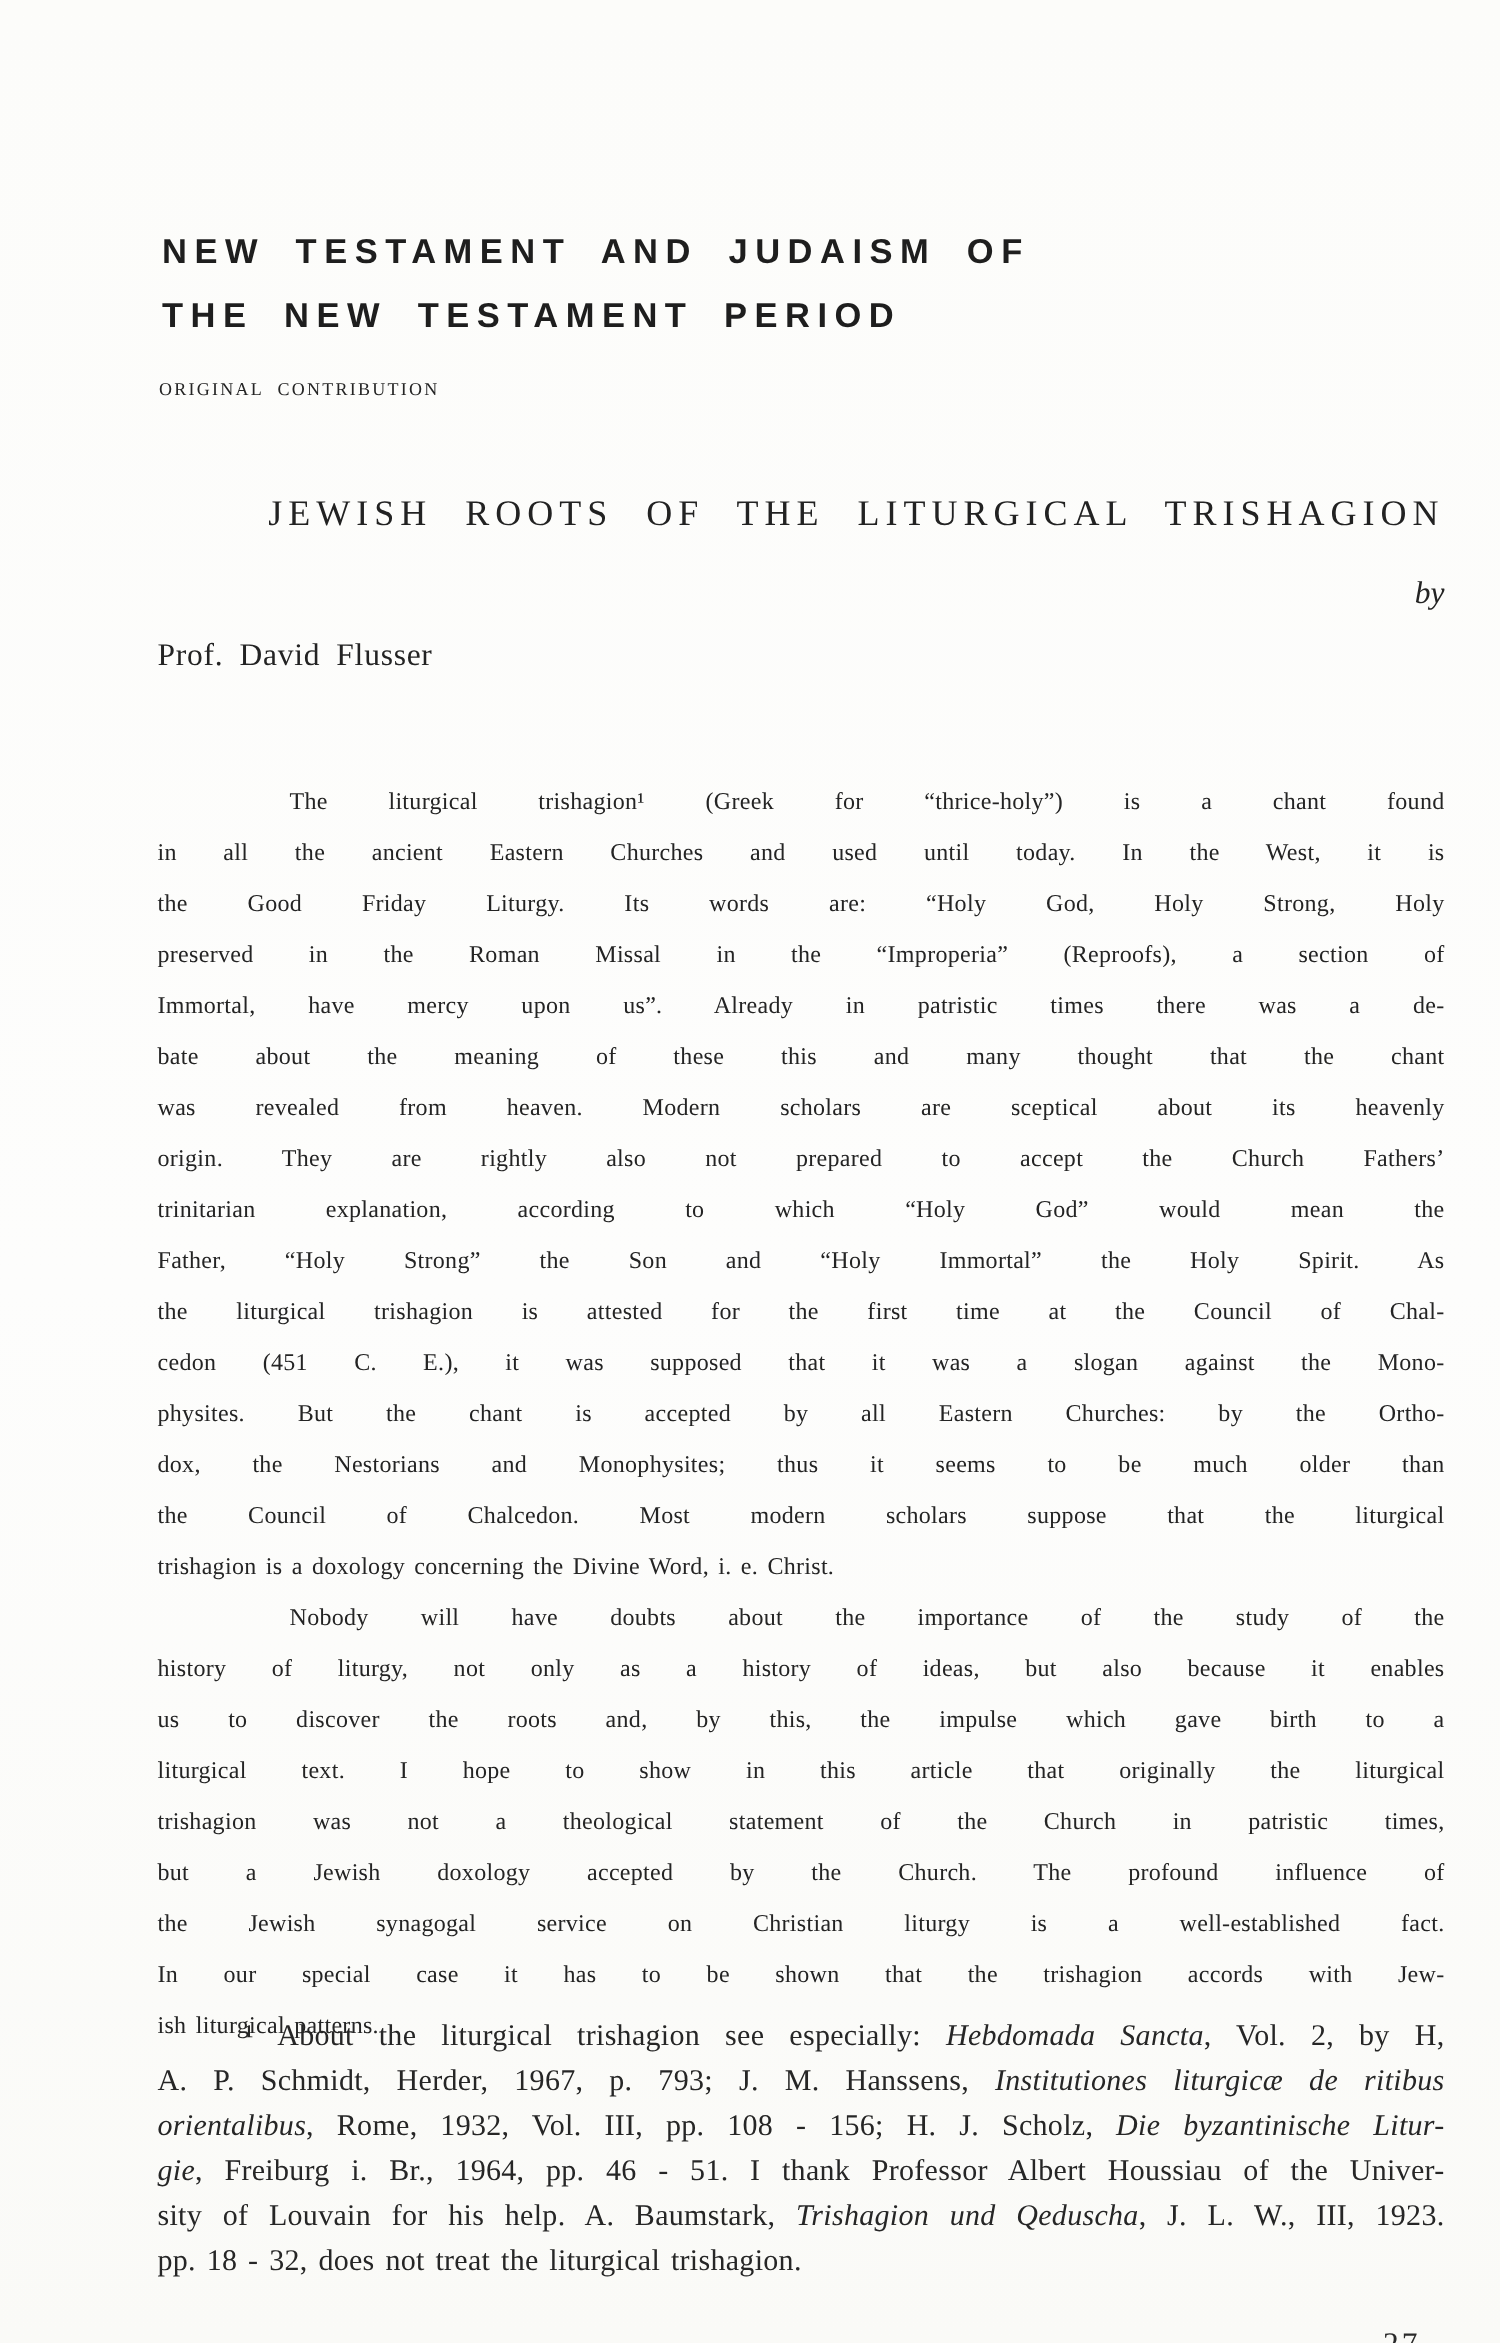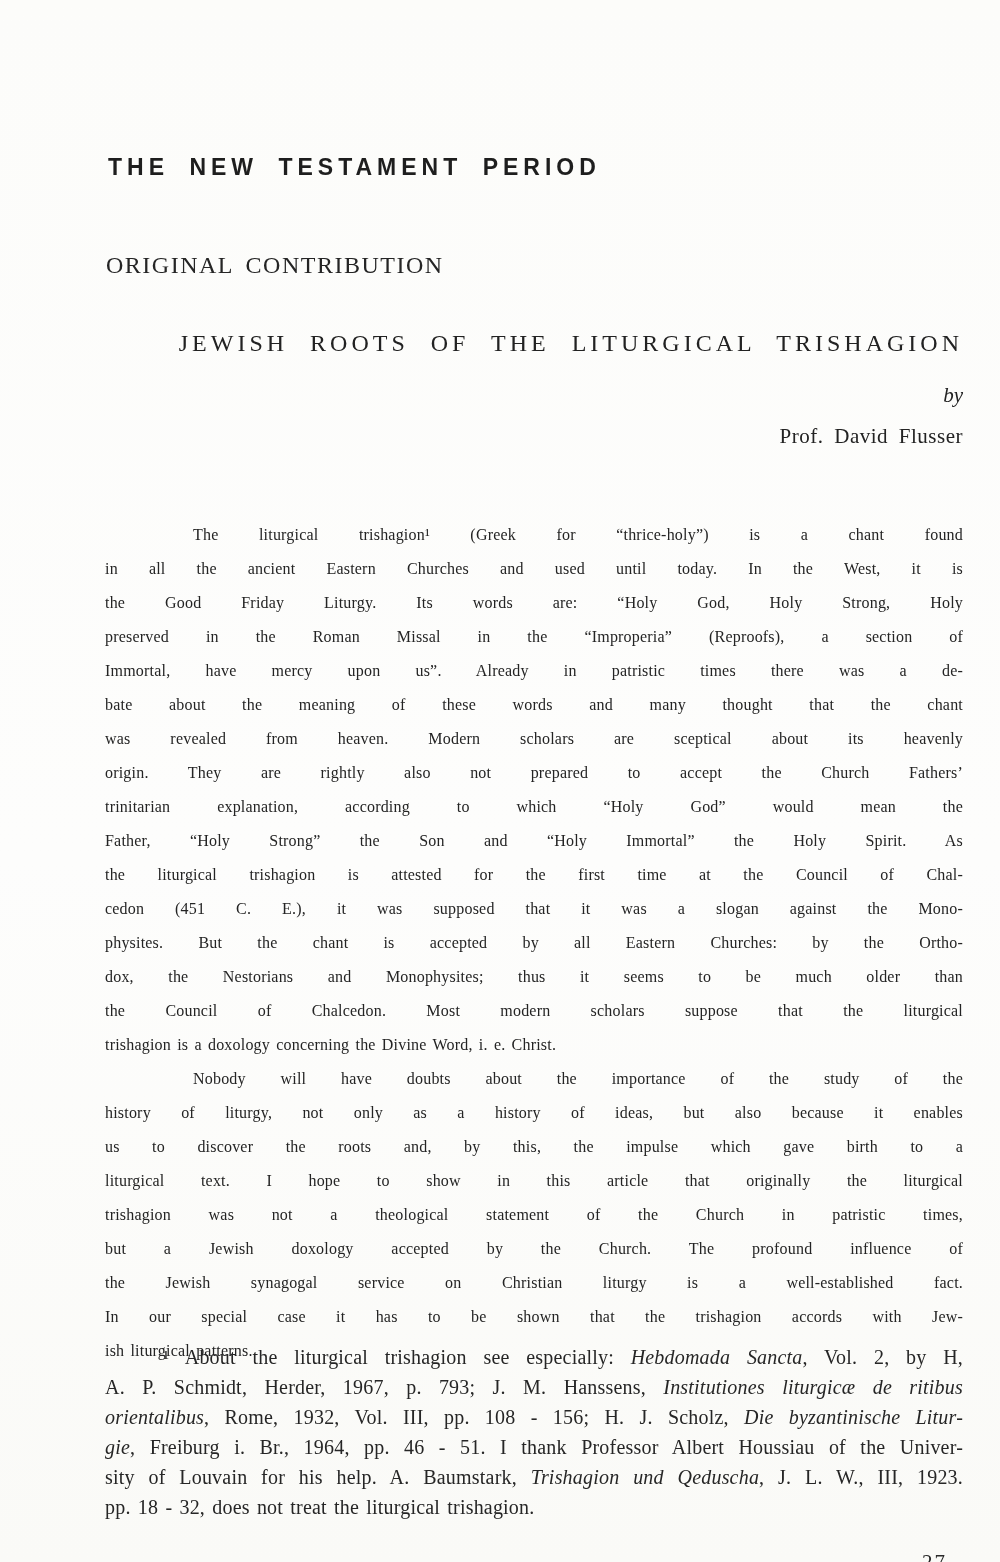--- a/index.html
+++ b/index.html
@@ -26,21 +26,21 @@
     font-size: 23px;
     line-height: 43px;
     letter-spacing: 5px;
     word-spacing: 9px;
     color: #1e1e1e;
   }
   .section-label {
     position: absolute;
     left: 106px;
     top: 252px;
-    font-size: 24px;
+    font-size: 12px;
     letter-spacing: 1.5px;
     word-spacing: 5px;
     color: #252525;
   }
   .article-title {
     position: absolute;
     left: 105px;
     top: 330px;
     width: 858px;
     text-align: right;
@@ -56,21 +56,21 @@
     width: 858px;
     text-align: right;
     font-style: italic;
     font-size: 21px;
   }
   .author {
     position: absolute;
     left: 105px;
     top: 424px;
     width: 858px;
-    text-align: right;
+    text-align: left;
     font-size: 21px;
     letter-spacing: 0.5px;
     word-spacing: 5px;
   }
   .bodytext {
     position: absolute;
     left: 105px;
     top: 486px;
     width: 858px;
     font-size: 16px;
@@ -113,39 +113,40 @@
     letter-spacing: 2px;
     color: #2a2a2a;
   }
 </style>
 </head>
 <body>
 
 <div class="page">
 
   <div class="journal-header">
+    <div>NEW TESTAMENT AND JUDAISM OF</div>
     <div>THE NEW TESTAMENT PERIOD</div>
   </div>
 
   <div class="section-label">ORIGINAL CONTRIBUTION</div>
 
   <div class="article-title">JEWISH ROOTS OF THE LITURGICAL TRISHAGION</div>
 
   <div class="byline">by</div>
 
   <div class="author">Prof. David Flusser</div>
 
   <div class="bodytext">
       <div>
         <div class="bline indent">The liturgical trishagion¹ (Greek for “thrice-holy”) is a chant found</div>
         <div class="bline">in all the ancient Eastern Churches and used until today. In the West, it is</div>
         <div class="bline">the Good Friday Liturgy. Its words are: “Holy God, Holy Strong, Holy</div>
         <div class="bline">preserved in the Roman Missal in the “Improperia” (Reproofs), a section of</div>
         <div class="bline">Immortal, have mercy upon us”. Already in patristic times there was a de-</div>
-        <div class="bline">bate about the meaning of these words and many thought that the chant</div>
+        <div class="bline">bate about the meaning of these this and many thought that the chant</div>
         <div class="bline">was revealed from heaven. Modern scholars are sceptical about its heavenly</div>
         <div class="bline">origin. They are rightly also not prepared to accept the Church Fathers’</div>
         <div class="bline">trinitarian explanation, according to which “Holy God” would mean the</div>
         <div class="bline">Father, “Holy Strong” the Son and “Holy Immortal” the Holy Spirit. As</div>
         <div class="bline">the liturgical trishagion is attested for the first time at the Council of Chal-</div>
         <div class="bline">cedon (451 C. E.), it was supposed that it was a slogan against the Mono-</div>
         <div class="bline">physites. But the chant is accepted by all Eastern Churches: by the Ortho-</div>
         <div class="bline">dox, the Nestorians and Monophysites; thus it seems to be much older than</div>
         <div class="bline">the Council of Chalcedon. Most modern scholars suppose that the liturgical</div>
         <div class="bline lastline">trishagion is a doxology concerning the Divine Word, i. e. Christ.</div>

